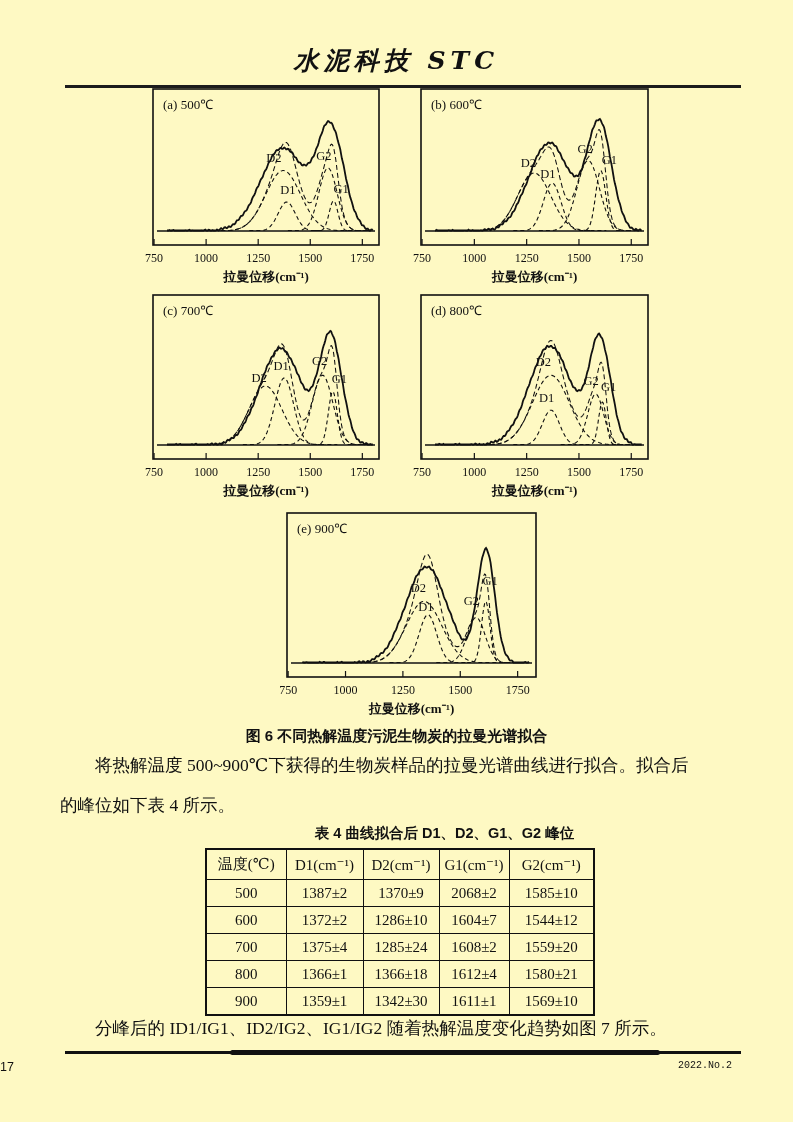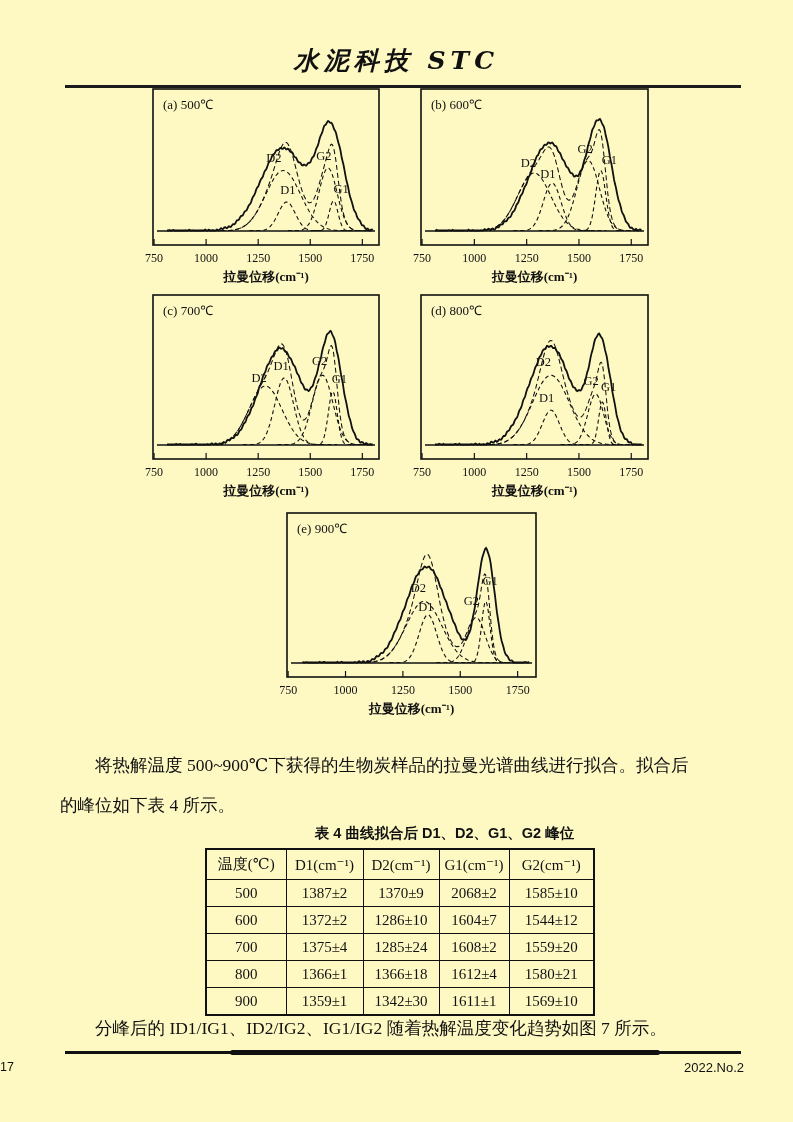--- a/index.html
+++ b/index.html
@@ -41,22 +41,22 @@
   }
   #peak-table th{height:29px;}
   #peak-table td{height:26px;}
   .footer-rule{position:absolute;top:1051px;left:65px;width:676px;height:3px;background:#111;}
   .footer-rule-bulge{position:absolute;top:1050px;left:230px;width:430px;height:5px;background:#111;border-radius:3px;}
   .page-number{
     position:absolute;top:1060px;left:0;width:100%;
     font-size:12.5px;font-family:"Liberation Sans","DejaVu Sans",sans-serif;
   }
   .issue-label{
-    position:absolute;top:1060px;right:49px;
-    font-size:13px;font-family:Liberation Sans, sans-serif;
+    position:absolute;top:1060px;right:61px;
+    font-size:10px;font-family:Liberation Mono, monospace;
   }
 </style>
 </head>
 <body>
 
 <div class="page">
 
   <div class="journal-title">水泥科技 STC</div>
   <div class="header-rule"></div>
 
@@ -186,20 +186,21 @@
         <text x="250.64055299539172" y="182" text-anchor="middle" class="tick-label">1750</text>
         <text x="144.5" y="201" text-anchor="middle" class="axis-title">拉曼位移(cm⁻¹)</text>
         <text x="30" y="21" class="panel-label">(e) 900℃</text>
         <text x="151.49953917050692" y="79.97999999999999" text-anchor="middle" class="peak-label">D2</text>
         <text x="158.84331797235023" y="98.74" text-anchor="middle" class="peak-label">D1</text>
         <text x="204.28294930875575" y="93.38" text-anchor="middle" class="peak-label">G2</text>
         <text x="223.10138248847926" y="73.28" text-anchor="middle" class="peak-label">G1</text>
       </svg>
     </div>
 
+  <div class="fig-caption">图 6  不同热解温度污泥生物炭的拉曼光谱拟合</div>
 
   <div class="para" id="para1">
     <div class="para-line-indent">将热解温度 500~900℃下获得的生物炭样品的拉曼光谱曲线进行拟合。拟合后</div>
     <div>的峰位如下表 4 所示。</div>
   </div>
 
   <div class="table-title">表 4  曲线拟合后 D1、D2、G1、G2 峰位</div>
 
   <table id="peak-table">
     <colgroup>

